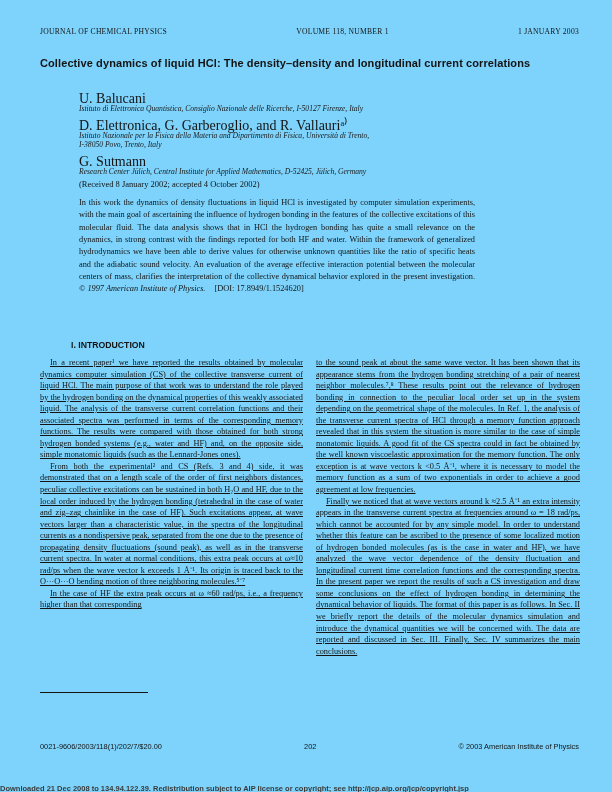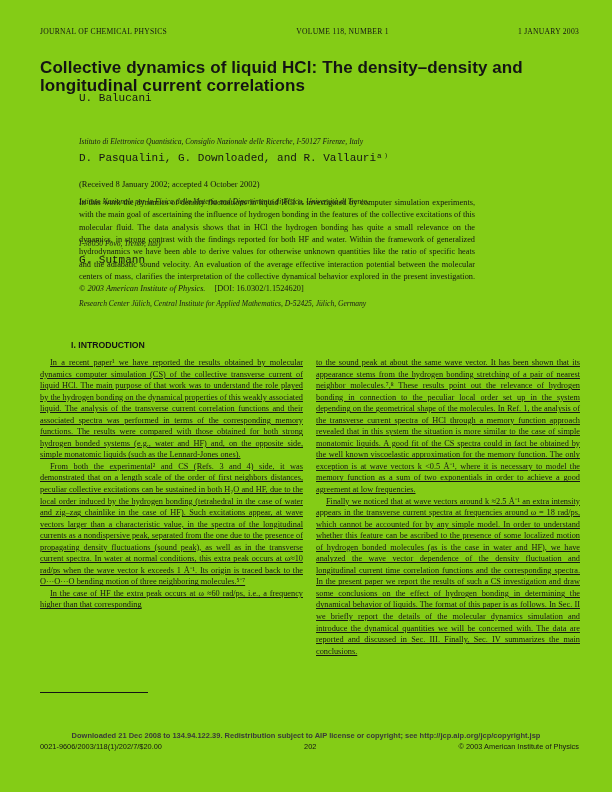--- a/index.html
+++ b/index.html
@@ -1,36 +1,36 @@
 <!DOCTYPE html>
 <html><head>
 <meta charset="utf-8">
 <style>
   html, body { margin:0; padding:0; background:#ffffff; }
   .page {
-    position:relative; width:612px; height:792px; background:#84cc16;
+    position:relative; width:612px; height:792px; background:#7dd3fc;
     font-family:"Liberation Serif", serif; color:#141414; overflow:hidden;
   }
   .running-head {
     position:absolute; top:27px; left:40px; right:33px;
     display:flex; justify-content:space-between;
     font-size:7.6px; letter-spacing:0.25px;
   }
   .paper-title {
     position:absolute; top:48px; left:40px; width:532px;
     font-family:"Liberation Sans", sans-serif; font-weight:bold;
-    font-size:17px; line-height:17.5px; letter-spacing:0.1px;
+    font-size:11px; line-height:17.5px; letter-spacing:0.1px;
   }
   .authors { position:absolute; top:93px; left:79px; width:490px; }
   .author + .author { margin-top:6px; }
   .author-name {
-    font-family:Liberation Mono, monospace; font-size:11px; line-height:11px;
+    font-family:Liberation Serif, serif; font-size:14px; line-height:11px;
   }
   .affiliation {
-    font-size:7.6px; font-style:italic; line-height:9.6px; color:#1a1a1a;margin-top:33px;
+    font-size:7.6px; font-style:italic; line-height:9.6px; color:#1a1a1a;
   }
   .received { position:absolute; top:179px; left:79px; font-size:8.5px; }
   .abstract {
     position:absolute; top:197px; left:79px; width:396px;
     font-size:8.3px; line-height:12.35px; text-align:justify;
   }
   .abstract .copyright { font-style:italic; }
   .abstract .doi { margin-left:7px; white-space:nowrap; }
   .section-heading {
     position:absolute; top:340px; left:40px;
@@ -49,21 +49,21 @@
   }
   .footnote-rule {
     width:108px; height:0; border-top:1px solid #141414; margin-bottom:4px;
   }
   .footer-line {
     position:absolute; top:742px; left:40px; right:33px;
     display:flex; justify-content:space-between; align-items:baseline;
     font-family:"Liberation Sans", sans-serif; font-size:7.4px;text-align:right;
   }
   .download-notice {
-    position:absolute; top:731px; left:0; width:612px; text-align:center;
+    position:absolute; top:784px; left:0; width:612px; text-align:left;
     font-family:"Liberation Sans", sans-serif; font-weight:bold;
     font-size:7.5px; color:#3a3a3a;
   }
 </style>
 </head>
 <body>
 
 <div class="page">
 
   <div class="running-head">
@@ -73,36 +73,36 @@
   </div>
 
   <h1 class="paper-title">Collective dynamics of liquid HCl: The density–density and longitudinal current correlations</h1>
 
   <div class="authors">
     <div class="author">
       <div class="author-name">U. Balucani</div>
       <div class="affiliation">Istituto di Elettronica Quantistica, Consiglio Nazionale delle Ricerche, I-50127 Firenze, Italy</div>
     </div>
     <div class="author">
-      <div class="author-name">D. Pasqualini, G. Downloaded, and R. Vallauriᵃ⁾</div>
+      <div class="author-name">D. Elettronica, G. Garberoglio, and R. Vallauriᵃ⁾</div>
       <div class="affiliation">Istituto Nazionale per la Fisica della Materia and Dipartimento di Fisica, Università di Trento,</div>
       <div class="affiliation">I-38050 Povo, Trento, Italy</div>
     </div>
     <div class="author">
       <div class="author-name">G. Sutmann</div>
       <div class="affiliation">Research Center Jülich, Central Institute for Applied Mathematics, D-52425, Jülich, Germany</div>
     </div>
   </div>
 
   <div class="received">(Received 8 January 2002; accepted 4 October 2002)</div>
 
   <div class="abstract">
     <span>In this work the dynamics of density fluctuations in liquid HCl is investigated by computer simulation experiments, with the main goal of ascertaining the influence of hydrogen bonding in the features of the collective excitations of this molecular fluid. The data analysis shows that in HCl the hydrogen bonding has quite a small relevance on the dynamics, in strong contrast with the findings reported for both HF and water. Within the framework of generalized hydrodynamics we have been able to derive values for otherwise unknown quantities like the ratio of specific heats and the adiabatic sound velocity. An evaluation of the average effective interaction potential between the molecular centers of mass, clarifies the interpretation of the collective dynamical behavior explored in the present investigation.</span>
-    <span class="copyright">© 2003 American Institute of Physics.</span>
-    <span class="doi">[DOI: 16.0302/1.1524620]</span>
+    <span class="copyright">© 1997 American Institute of Physics.</span>
+    <span class="doi">[DOI: 17.8949/1.1524620]</span>
   </div>
 
   <div class="section-heading">I. INTRODUCTION</div>
 
   <div class="col col-left">
     <p class="indent">In a recent paper¹ we have reported the results obtained by molecular dynamics computer simulation (CS) of the collective transverse current of liquid HCl. The main purpose of that work was to understand the role played by the hydrogen bonding on the dynamical properties of this weakly associated liquid. The analysis of the transverse current correlation functions and their associated spectra was performed in terms of the corresponding memory functions. The results were compared with those obtained for both strong hydrogen bonded systems (e.g., water and HF) and, on the opposite side, simple monatomic liquids (such as the Lennard-Jones ones).</p>
     <p class="indent">From both the experimental² and CS (Refs. 3 and 4) side, it was demonstrated that on a length scale of the order of first neighbors distances, peculiar collective excitations can be sustained in both H₂O and HF, due to the local order induced by the hydrogen bonding (tetrahedral in the case of water and zig–zag chainlike in the case of HF). Such excitations appear, at wave vectors larger than a characteristic value, in the spectra of the longitudinal currents as a nondispersive peak, separated from the one due to the presence of propagating density fluctuations (sound peak), as well as in the transverse current spectra. In water at normal conditions, this extra peak occurs at ω≈10 rad/ps when the wave vector k exceeds 1 Å⁻¹. Its origin is traced back to the O···O···O bending motion of three neighboring molecules.⁵⁻⁷</p>
     <p class="indent">In the case of HF the extra peak occurs at ω ≈60 rad/ps, i.e., a frequency higher than that corresponding</p>
   </div>
 

